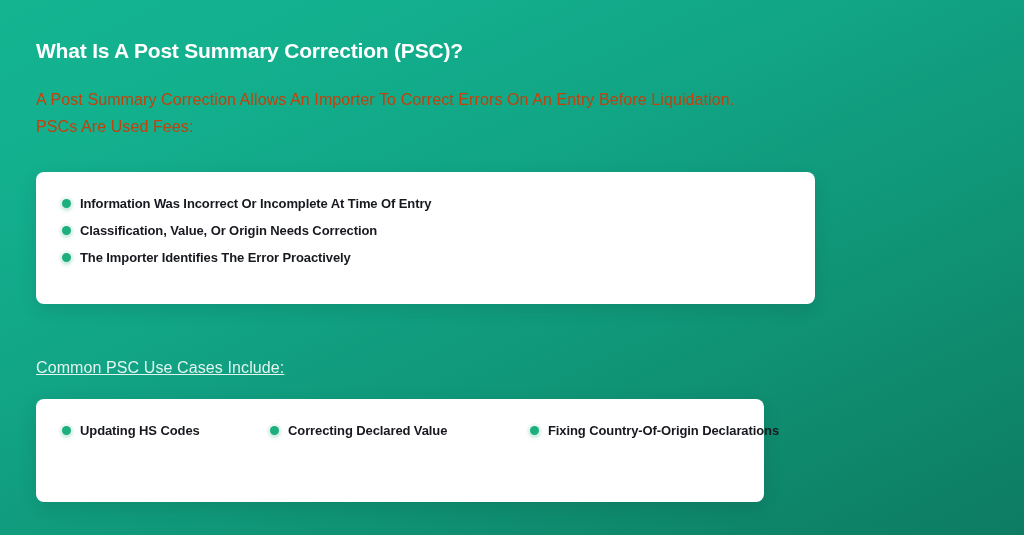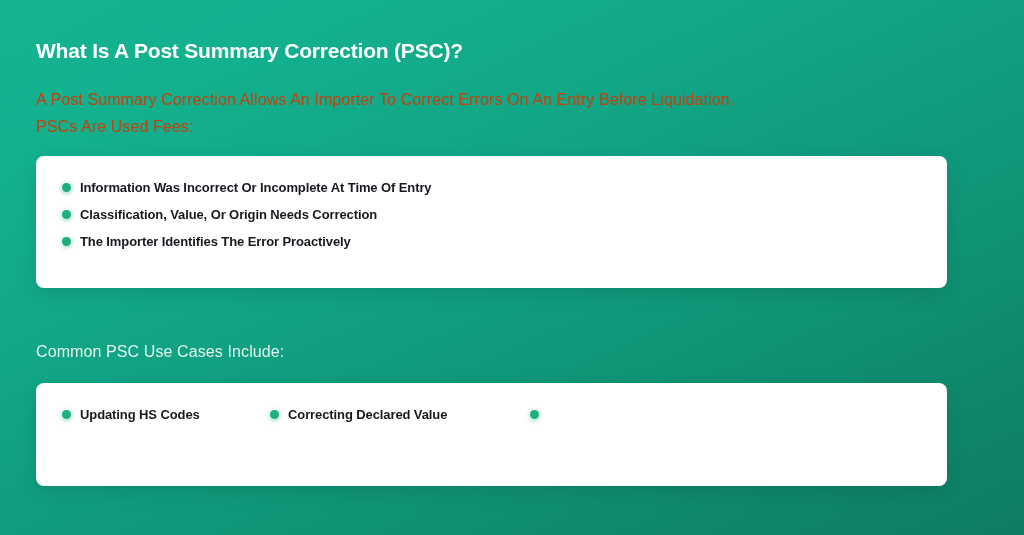--- a/index.html
+++ b/index.html
@@ -50,39 +50,40 @@
     letter-spacing: 0.1px;
   }
 
   .section-label {
     font-size: 16px;
     font-weight: 400;
     color: #e3f4ef;
     letter-spacing: 0.1px;
     margin-top: 55px;
     margin-bottom: 0;
+    text-decoration: underline;
   }
 
   
   .card {
     background: #ffffff;
     border-radius: 8px;
     box-shadow: 0 6px 18px rgba(0, 0, 0, 0.10);
     padding: 18px 26px 20px 26px;
   }
 
   .card--conditions {
-    margin-top: 16px;
-    width: 911px;
+    margin-top: 32px;
+    width: 779px;
     min-height: 132px;
   }
 
   .card--usecases {
     margin-top: 22px;
-    width: 911px;
+    width: 728px;
     min-height: 103px;
   }
 
   
   .bullet-list {
     list-style: none;
   }
 
   .bullet-item {
     display: flex;
@@ -163,18 +164,19 @@
       </li>
 
       <li class="bullet-item">
         <span class="bullet-dot"></span>
         <span class="bullet-text">Correcting Declared Value</span>
       </li>
 
 
       <li class="bullet-item">
         <span class="bullet-dot"></span>
+        <span class="bullet-text">Fixing Country-Of-Origin Declarations</span>
       </li>
 
     </ul>
   </div>
 
 </div>
 
 </body></html>

